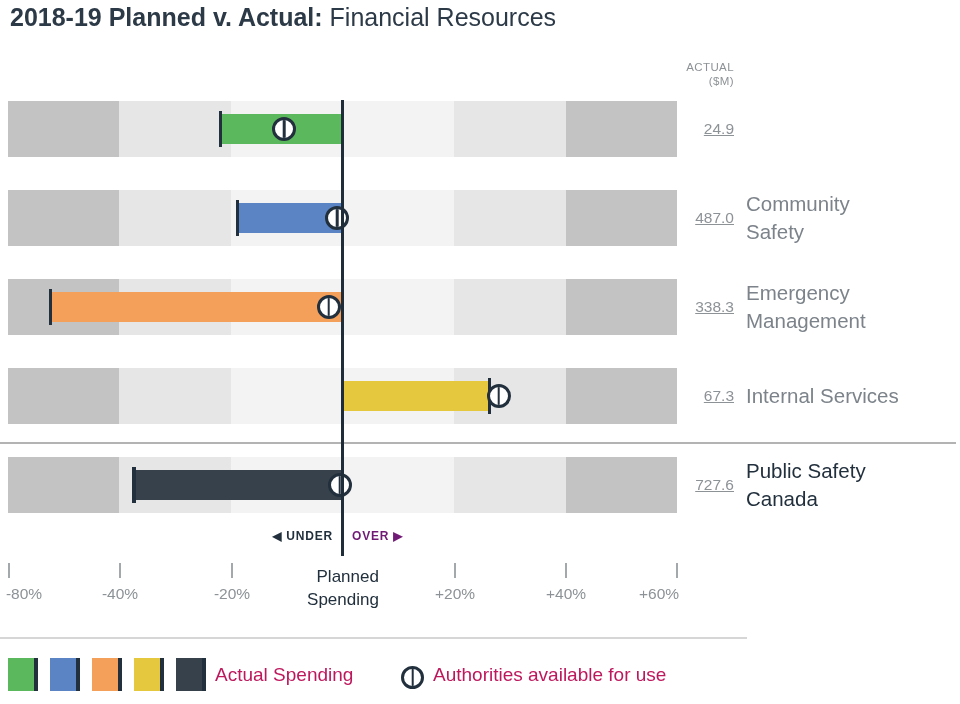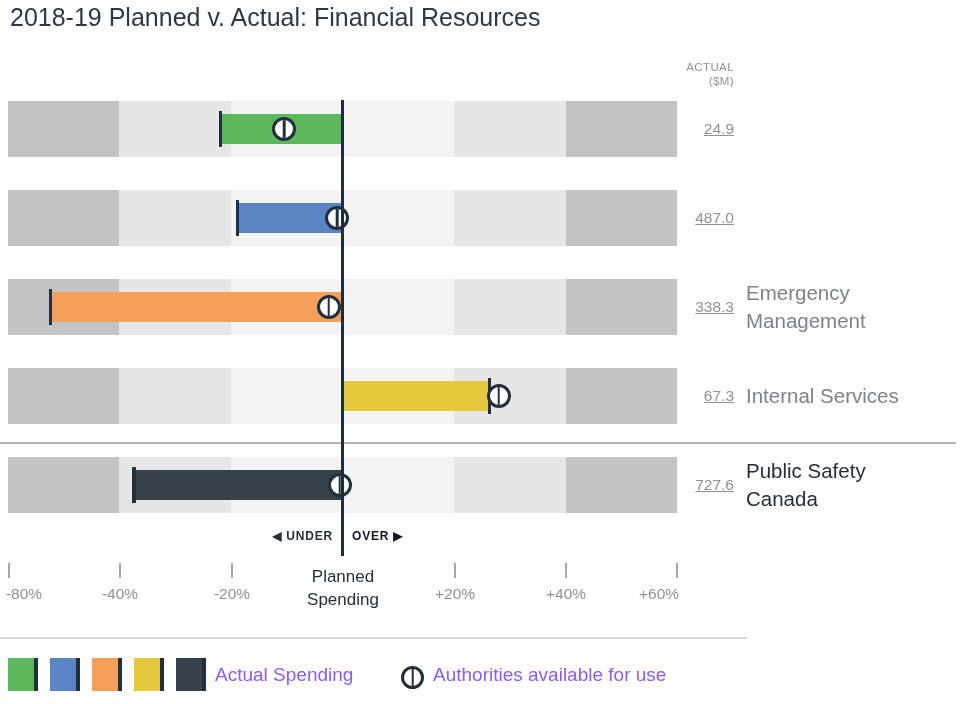--- a/index.html
+++ b/index.html
@@ -1,21 +1,21 @@
 <!DOCTYPE html>
 <html><head>
 <meta charset="utf-8">
 <style>
   html,body{margin:0;padding:0;background:#ffffff;}
   .canvas{position:relative;width:960px;height:704px;background:#ffffff;overflow:hidden;
           font-family:"Liberation Sans",sans-serif;}
 
   
   .title{position:absolute;left:10px;top:3px;font-size:25px;color:#2c3947;white-space:nowrap;}
-  .title .tb{font-weight:400;}
+  .title .tb{font-weight:700;}
   .title .tr{font-weight:400;color:#37465
 5;}
 
   
   .actual-header{position:absolute;left:600px;top:61px;width:134px;text-align:right;
                  font-size:11.5px;line-height:13.5px;color:#8d9296;letter-spacing:.4px;}
 
   
   .row{position:absolute;left:8px;width:669px;height:56px;z-index:1;
        background:linear-gradient(to right,
@@ -44,31 +44,31 @@
   .row-label.emph{color:#22303d;}
   .rv-0,.rl-0{top:101px}.rv-1,.rl-1{top:190px}.rv-2,.rl-2{top:279px}
   .rv-3,.rl-3{top:368px}.rv-4,.rl-4{top:457px}
 
   
   .tick{position:absolute;top:563px;width:2px;height:15px;background:#a3a8ad;}
   .tk-0{left:8px}.tk-1{left:119px}.tk-2{left:231px}.tk-3{left:454px}.tk-4{left:565px}.tk-5{left:676px}
   .tick-label{position:absolute;top:585px;transform:translateX(-50%);font-size:15.5px;color:#8d9296;white-space:nowrap;}
   .tl-0{left:24px}.tl-1{left:120px}.tl-2{left:232px}.tl-3{left:455px}.tl-4{left:566px}.tl-5{left:659px}
   .planned-label{position:absolute;left:343px;top:565px;transform:translateX(-50%);
-                 text-align:center;font-size:17px;line-height:23px;color:#22303d;}
+                 text-align:right;font-size:17px;line-height:23px;color:#22303d;}
   .under-label{position:absolute;left:213px;top:529px;width:120px;text-align:right;
                font-size:12px;font-weight:700;letter-spacing:.8px;color:#22303d;}
   .over-label{position:absolute;left:352px;top:529px;font-size:12px;font-weight:700;
-              letter-spacing:.8px;color:#0f172a;}
+              letter-spacing:.8px;color:#701a75;}
 
   
   .legend-swatch{position:absolute;top:658px;width:26px;height:33px;border-right:4px solid #22303d;}
   .ls-0{left:8px}.ls-1{left:50px}.ls-2{left:92px}.ls-3{left:134px}.ls-4{left:176px}
   .legend-text{position:absolute;top:658px;height:33px;display:flex;align-items:center;
-               font-size:19px;color:#8b5cf6;white-space:nowrap;}
+               font-size:19px;color:#be185d;white-space:nowrap;}
   .lt-actual{left:215px}
   .lt-auth{left:433px}
   .legend-marker{position:absolute;left:401px;top:666px;width:17px;height:17px;
                  border:3px solid #22303d;border-radius:50%;background:#fff;overflow:hidden;}
   .legend-marker::after{content:"";position:absolute;left:50%;top:-2px;bottom:-2px;width:2.6px;
                  transform:translateX(-50%);background:#22303d;}
 </style>
 </head>
 <body>
 
@@ -114,20 +114,21 @@
 
   <div class="mid-sep"></div>
   <div class="bottom-sep"></div>
 
   <div class="row-value rv-0">24.9</div>
   <div class="row-value rv-1">487.0</div>
   <div class="row-value rv-2">338.3</div>
   <div class="row-value rv-3">67.3</div>
   <div class="row-value rv-4">727.6</div>
 
+  <div class="row-label rl-1">Community Safety</div>
   <div class="row-label rl-2">Emergency Management</div>
   <div class="row-label rl-4 emph">Public Safety Canada</div>
   <div class="row-label rl-3">Internal Services</div>
 
   <div class="under-label">◀ UNDER</div>
   <div class="over-label">OVER ▶</div>
 
   <div class="tick tk-0"></div>
   <div class="tick tk-1"></div>
   <div class="tick tk-2"></div>

